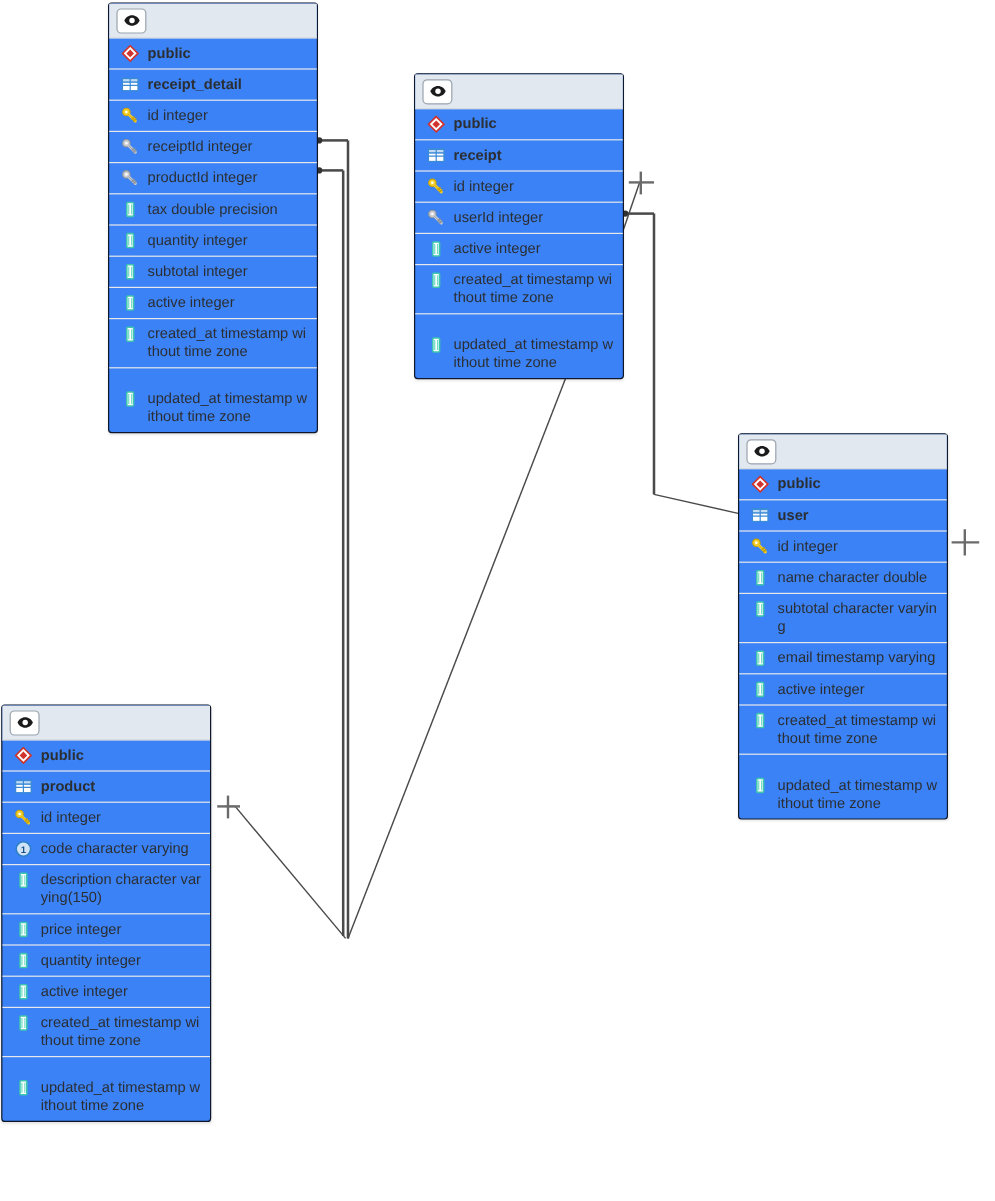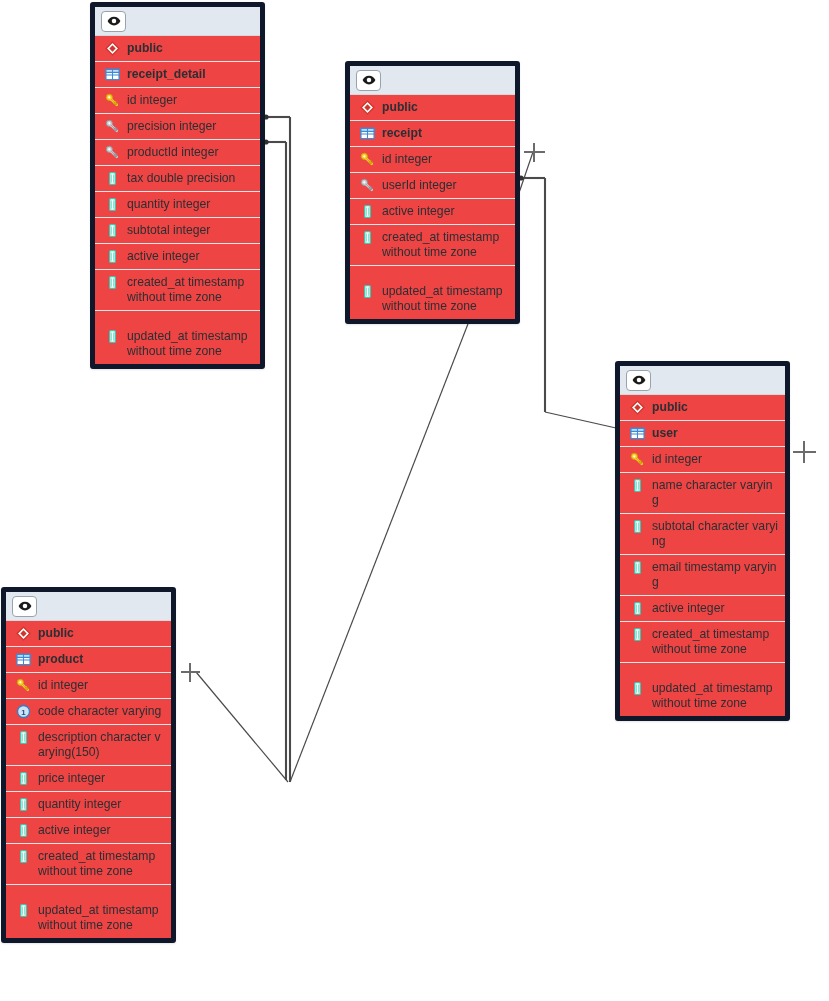--- a/index.html
+++ b/index.html
@@ -25,22 +25,22 @@
   #edges {
     position: absolute;
     left: 0; top: 0;
     width: 829px;
     height: 1001px;
     pointer-events: none;
     z-index: 1;
   }
   .table-node {
     position: absolute;
-    background: #ef4444;
-    border: 5px solid #0f172a;
+    background: #3b82f6;
+    border: 1px solid #0f172a;
     border-radius: 3px;
     box-sizing: border-box;
     box-shadow: 0 1px 2px rgba(0,0,0,0.10);
     z-index: 3;
   }
   .node-header {
     background: #e2e8f0;
     border-bottom: 1px solid #d5d9de;
     height: 29px;
     display: flex;
@@ -170,21 +170,21 @@
           </svg>
         </span>
         <span class="lbl">id integer</span>
       </div>
       <div class="row">
         <span class="ico">
           <svg width="15" height="15" viewBox="0 0 16 16">
             <use href="#ic-fk"></use>
           </svg>
         </span>
-        <span class="lbl">precision integer</span>
+        <span class="lbl">receiptId integer</span>
       </div>
       <div class="row">
         <span class="ico">
           <svg width="15" height="15" viewBox="0 0 16 16">
             <use href="#ic-fk"></use>
           </svg>
         </span>
         <span class="lbl">productId integer</span>
       </div>
       <div class="row">
@@ -332,21 +332,21 @@
           </svg>
         </span>
         <span class="lbl">id integer</span>
       </div>
       <div class="row">
         <span class="ico">
           <svg width="15" height="15" viewBox="0 0 16 16">
             <use href="#ic-col"></use>
           </svg>
         </span>
-        <span class="lbl">name character varying</span>
+        <span class="lbl">name character double</span>
       </div>
       <div class="row">
         <span class="ico">
           <svg width="15" height="15" viewBox="0 0 16 16">
             <use href="#ic-col"></use>
           </svg>
         </span>
         <span class="lbl">subtotal character varying</span>
       </div>
       <div class="row">

